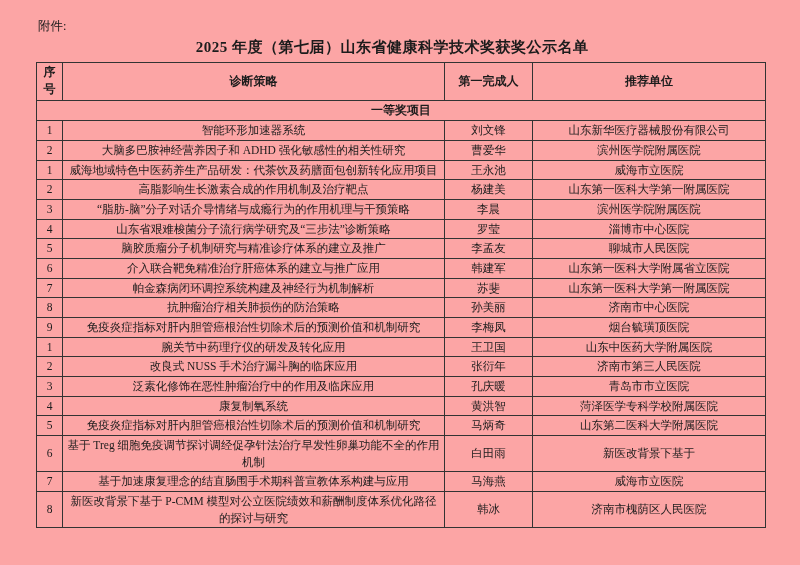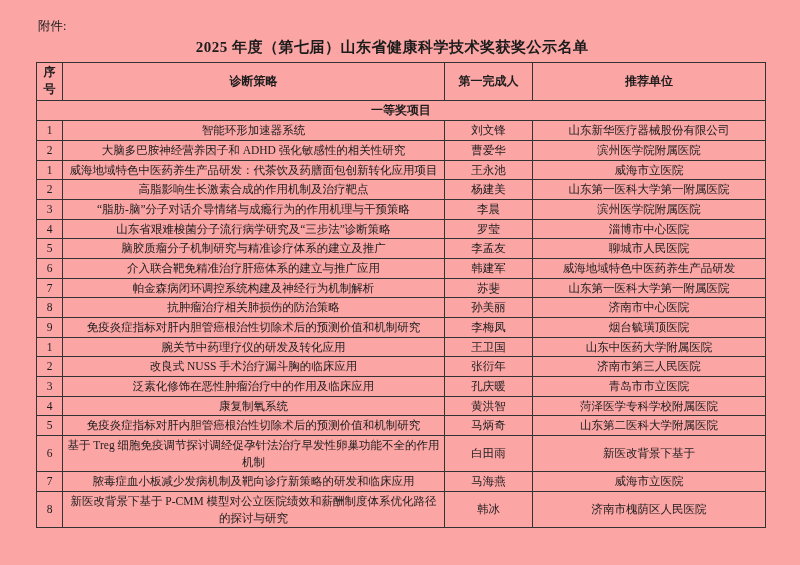--- a/index.html
+++ b/index.html
@@ -143,21 +143,21 @@
         <tr class="data-row">
           <td class="cell-no">5</td>
           <td class="cell-project">脑胶质瘤分子机制研究与精准诊疗体系的建立及推广</td>
           <td class="cell-person">李孟友</td>
           <td class="cell-unit">聊城市人民医院</td>
         </tr>
         <tr class="data-row">
           <td class="cell-no">6</td>
           <td class="cell-project">介入联合靶免精准治疗肝癌体系的建立与推广应用</td>
           <td class="cell-person">韩建军</td>
-          <td class="cell-unit">威海地域特色中医药养生产品研发</td>
+          <td class="cell-unit">山东第一医科大学附属省立医院</td>
         </tr>
         <tr class="data-row">
           <td class="cell-no">7</td>
           <td class="cell-project">帕金森病闭环调控系统构建及神经行为机制解析</td>
           <td class="cell-person">苏斐</td>
           <td class="cell-unit">山东第一医科大学第一附属医院</td>
         </tr>
         <tr class="data-row">
           <td class="cell-no">8</td>
           <td class="cell-project">抗肿瘤治疗相关肺损伤的防治策略</td>
@@ -201,21 +201,21 @@
           <td class="cell-unit">山东第二医科大学附属医院</td>
         </tr>
         <tr class="data-row">
           <td class="cell-no">6</td>
           <td class="cell-project">基于 Treg 细胞免疫调节探讨调经促孕针法治疗早发性卵巢功能不全的作用机制</td>
           <td class="cell-person">白田雨</td>
           <td class="cell-unit">新医改背景下基于</td>
         </tr>
         <tr class="data-row">
           <td class="cell-no">7</td>
-          <td class="cell-project">脓毒症血小板减少发病机制及靶向诊疗新策略的研发和临床应用</td>
+          <td class="cell-project">基于加速康复理念的结直肠围手术期科普宣教体系构建与应用</td>
           <td class="cell-person">马海燕</td>
           <td class="cell-unit">威海市立医院</td>
         </tr>
         <tr class="data-row">
           <td class="cell-no">8</td>
           <td class="cell-project">新医改背景下基于 P-CMM 模型对公立医院绩效和薪酬制度体系优化路径的探讨与研究</td>
           <td class="cell-person">韩冰</td>
           <td class="cell-unit">济南市槐荫区人民医院</td>
         </tr>
       </tbody>

